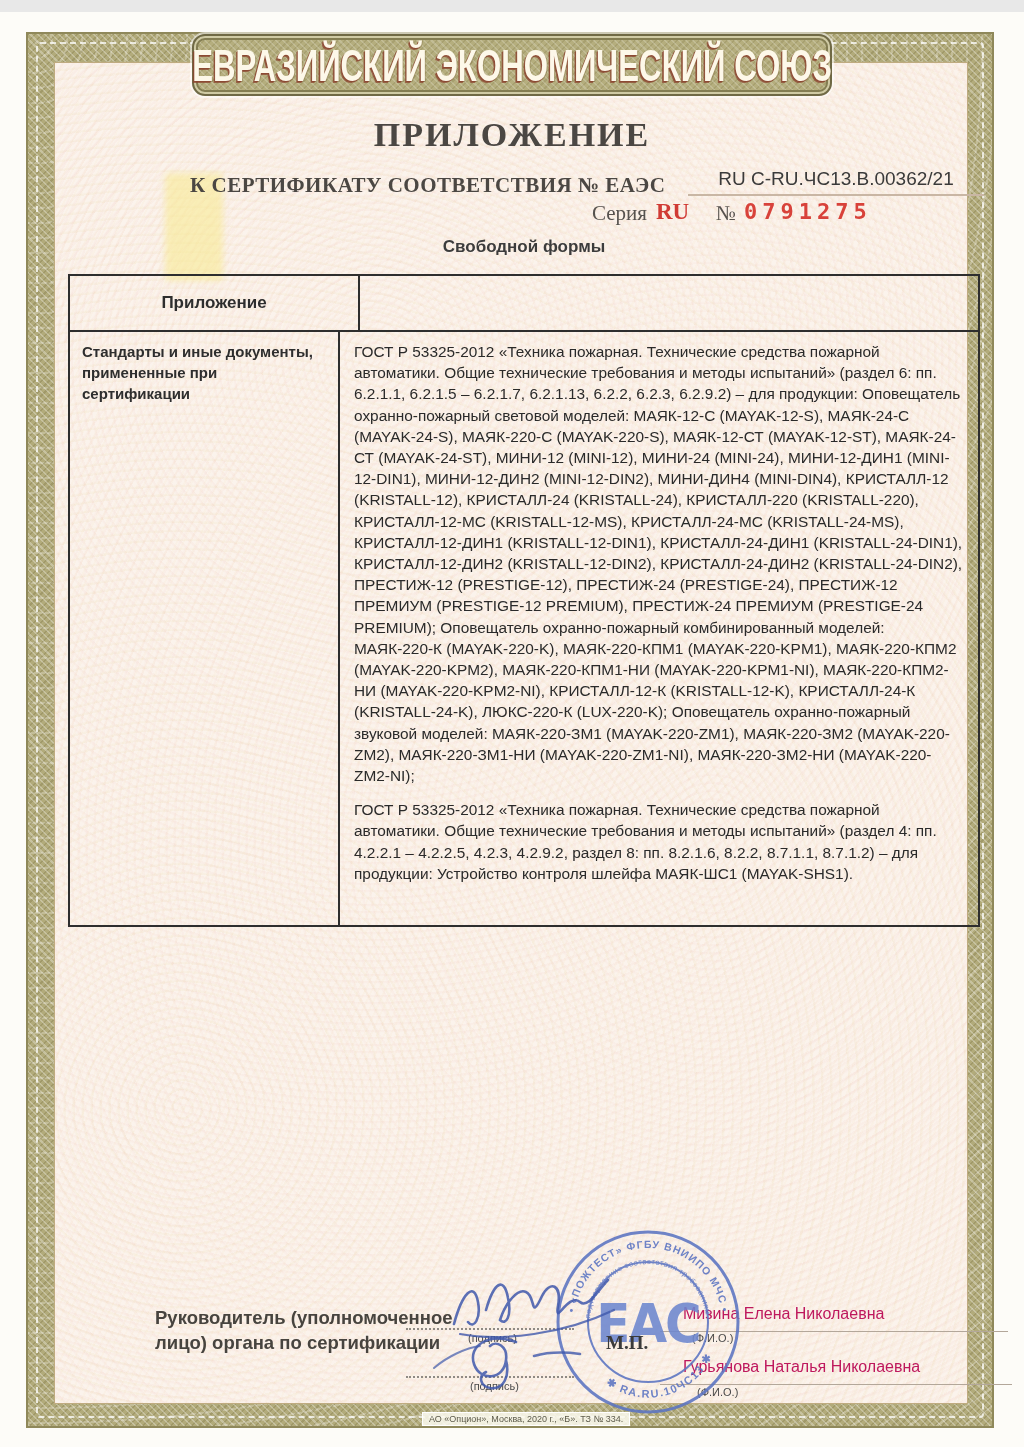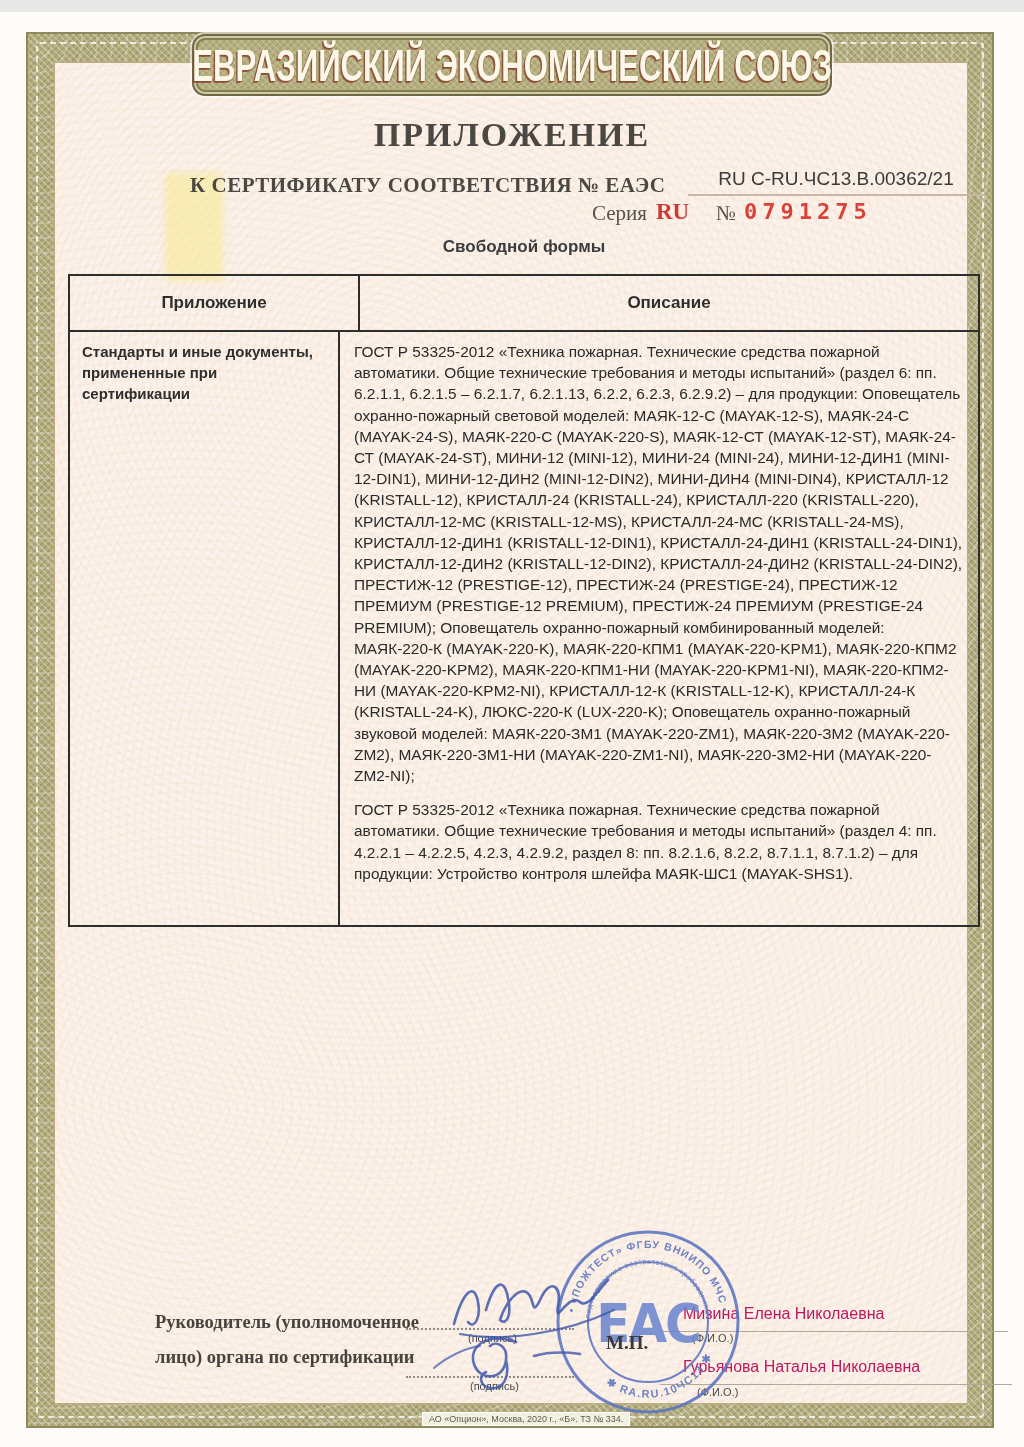--- a/index.html
+++ b/index.html
@@ -69,22 +69,22 @@
   .t-col2{flex:1;}
   .t-header .t-col1,.t-header .t-col2{display:flex;align-items:center;justify-content:center;
     font-weight:bold;font-size:17px;color:#2e2e2e;}
   .t-body{display:flex;height:595px;}
   .cell-appendix{width:270px;border-right:2px solid #2e2e2e;box-sizing:border-box;
     padding:9px 12px;font-weight:bold;font-size:15px;line-height:21px;color:#2e2e2e;}
   .cell-desc{flex:1;padding:9px 14px;font-size:15.4px;line-height:21.2px;color:#2a2a2a;}
   .cell-desc p{margin:0 0 13px 0;}
 
   
-  .sig-label{position:absolute;font-family:Liberation Serif, serif;font-weight:bold;
-    font-size:18.5px;line-height:35px;color:#47443f;width:310px;}
+  .sig-label{position:absolute;font-family:Liberation Sans, sans-serif;font-weight:bold;
+    font-size:18.5px;line-height:25px;color:#47443f;width:310px;}
   .sig-label.head{left:155px;top:1293px;}
   .sig-label.expert{left:155px;top:1347px;}
   .dotline{position:absolute;height:1px;border-bottom:2px dotted #8f8a84;}
   .dotline.one{left:406px;top:1315px;width:168px;}
   .dotline.two{left:406px;top:1363px;width:168px;}
   .small-caption{position:absolute;font-size:11px;color:#4a4a4a;}
   .cap-sign1{left:468px;top:1320px;}
   .cap-sign2{left:470px;top:1368px;}
   .cap-fio1{left:692px;top:1320px;}
   .cap-fio2{left:697px;top:1374px;}
@@ -132,21 +132,20 @@
     <span class="series-value">RU</span>
     <span class="number-sign">№</span>
     <span class="number-value">0791275</span>
   </div>
 
   <div class="form-type">Свободной формы</div>
 
   <div class="cert-table">
     <div class="t-header">
       <div class="t-col1">Приложение</div>
-      <div class="t-col2">Описание</div>
     </div>
     <div class="t-body">
       <div class="cell-appendix">Стандарты и иные документы, примененные при сертификации</div>
       <div class="cell-desc">
         <p>ГОСТ Р 53325-2012 «Техника пожарная. Технические средства пожарной автоматики. Общие технические требования и методы испытаний» (раздел 6: пп. 6.2.1.1, 6.2.1.5 – 6.2.1.7, 6.2.1.13, 6.2.2, 6.2.3, 6.2.9.2) – для продукции: Оповещатель охранно-пожарный световой моделей: МАЯК-12-С (MAYAK-12-S), МАЯК-24-С (MAYAK-24-S), МАЯК-220-С (MAYAK-220-S), МАЯК-12-СТ (MAYAK-12-ST), МАЯК-24-СТ (MAYAK-24-ST), МИНИ-12 (MINI-12), МИНИ-24 (MINI-24), МИНИ-12-ДИН1 (MINI-12-DIN1), МИНИ-12-ДИН2 (MINI-12-DIN2), МИНИ-ДИН4 (MINI-DIN4), КРИСТАЛЛ-12 (KRISTALL-12), КРИСТАЛЛ-24 (KRISTALL-24), КРИСТАЛЛ-220 (KRISTALL-220), КРИСТАЛЛ-12-МС (KRISTALL-12-MS), КРИСТАЛЛ-24-МС (KRISTALL-24-MS), КРИСТАЛЛ-12-ДИН1 (KRISTALL-12-DIN1), КРИСТАЛЛ-24-ДИН1 (KRISTALL-24-DIN1), КРИСТАЛЛ-12-ДИН2 (KRISTALL-12-DIN2), КРИСТАЛЛ-24-ДИН2 (KRISTALL-24-DIN2), ПРЕСТИЖ-12 (PRESTIGE-12), ПРЕСТИЖ-24 (PRESTIGE-24), ПРЕСТИЖ-12 ПРЕМИУМ (PRESTIGE-12 PREMIUM), ПРЕСТИЖ-24 ПРЕМИУМ (PRESTIGE-24 PREMIUM); Оповещатель охранно-пожарный комбинированный моделей: МАЯК-220-К (MAYAK-220-K), МАЯК-220-КПМ1 (MAYAK-220-KPM1), МАЯК-220-КПМ2 (MAYAK-220-KPM2), МАЯК-220-КПМ1-НИ (MAYAK-220-KPM1-NI), МАЯК-220-КПМ2-НИ (MAYAK-220-KPM2-NI), КРИСТАЛЛ-12-К (KRISTALL-12-K), КРИСТАЛЛ-24-К (KRISTALL-24-K), ЛЮКС-220-К (LUX-220-K); Оповещатель охранно-пожарный звуковой моделей: МАЯК-220-ЗМ1 (MAYAK-220-ZM1), МАЯК-220-ЗМ2 (MAYAK-220-ZM2), МАЯК-220-ЗМ1-НИ (MAYAK-220-ZM1-NI), МАЯК-220-ЗМ2-НИ (MAYAK-220-ZM2-NI);</p>
         <p>ГОСТ Р 53325-2012 «Техника пожарная. Технические средства пожарной автоматики. Общие технические требования и методы испытаний» (раздел 4: пп. 4.2.2.1 – 4.2.2.5, 4.2.3, 4.2.9.2, раздел 8: пп. 8.2.1.6, 8.2.2, 8.7.1.1, 8.7.1.2) – для продукции: Устройство контроля шлейфа МАЯК-ШС1 (MAYAK-SHS1).</p>
       </div>
     </div>
   </div>
 

